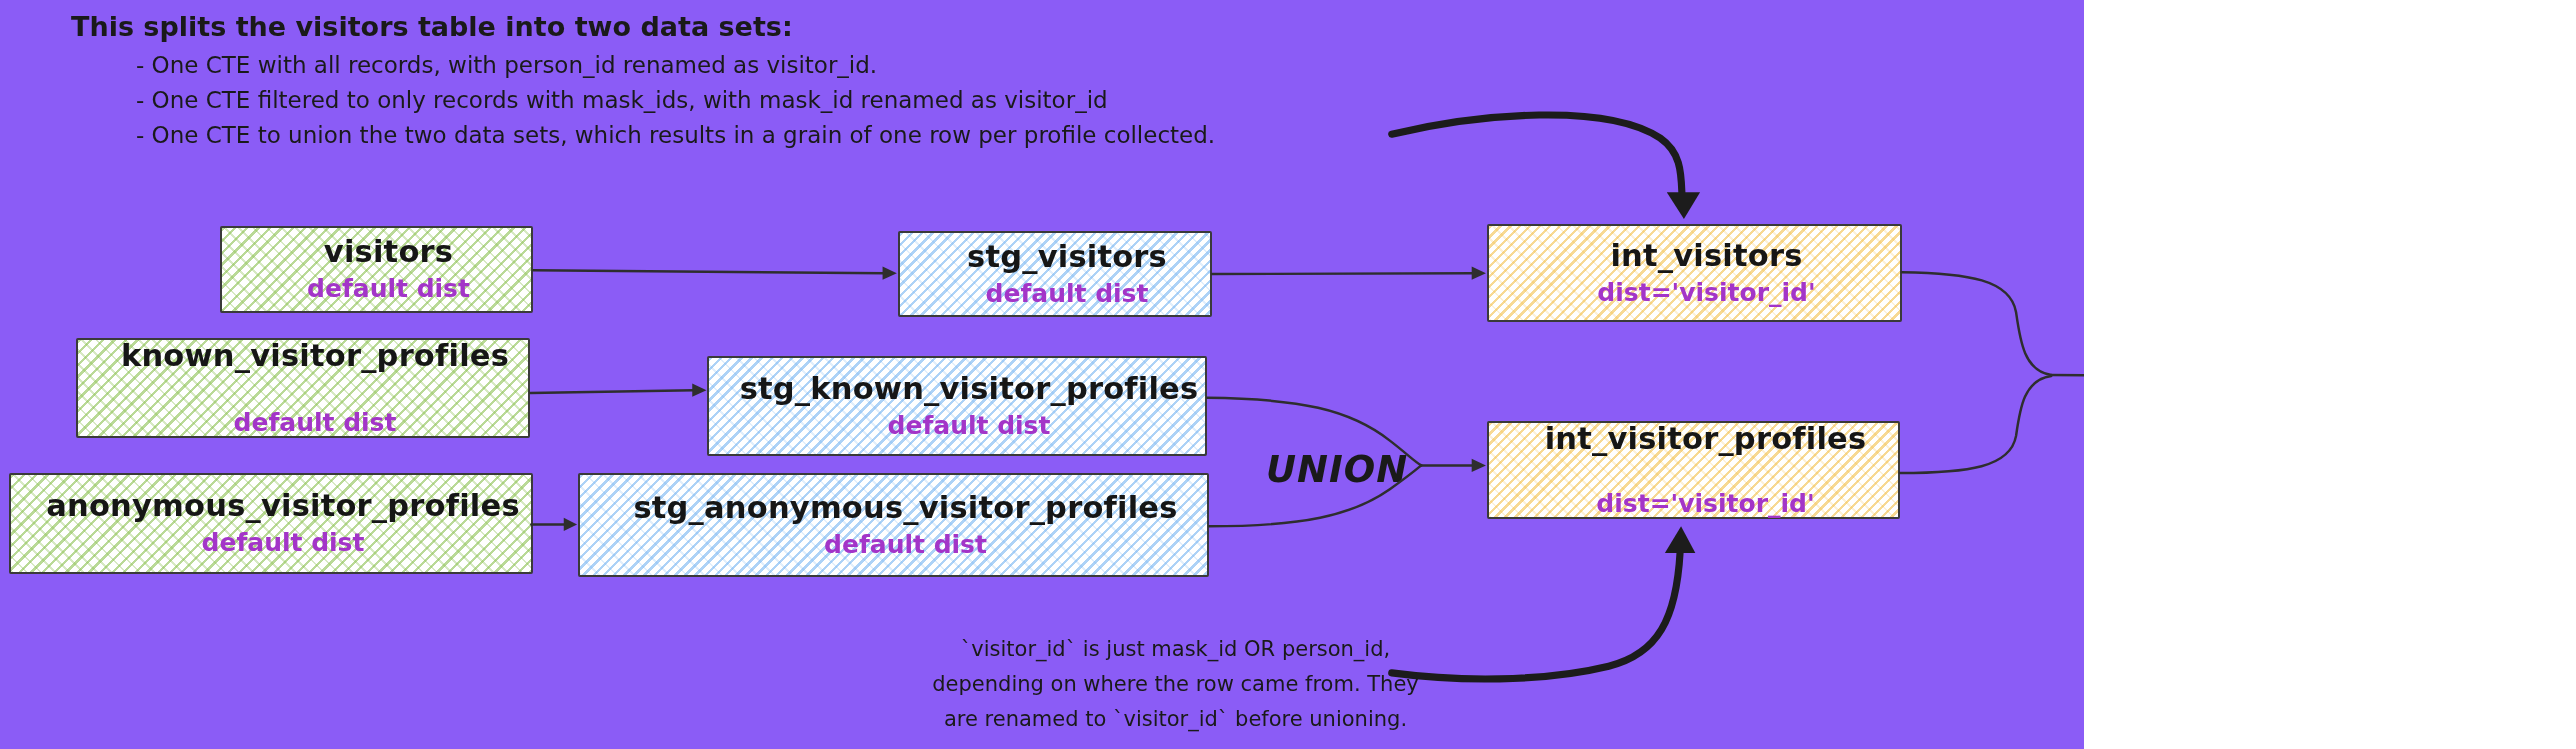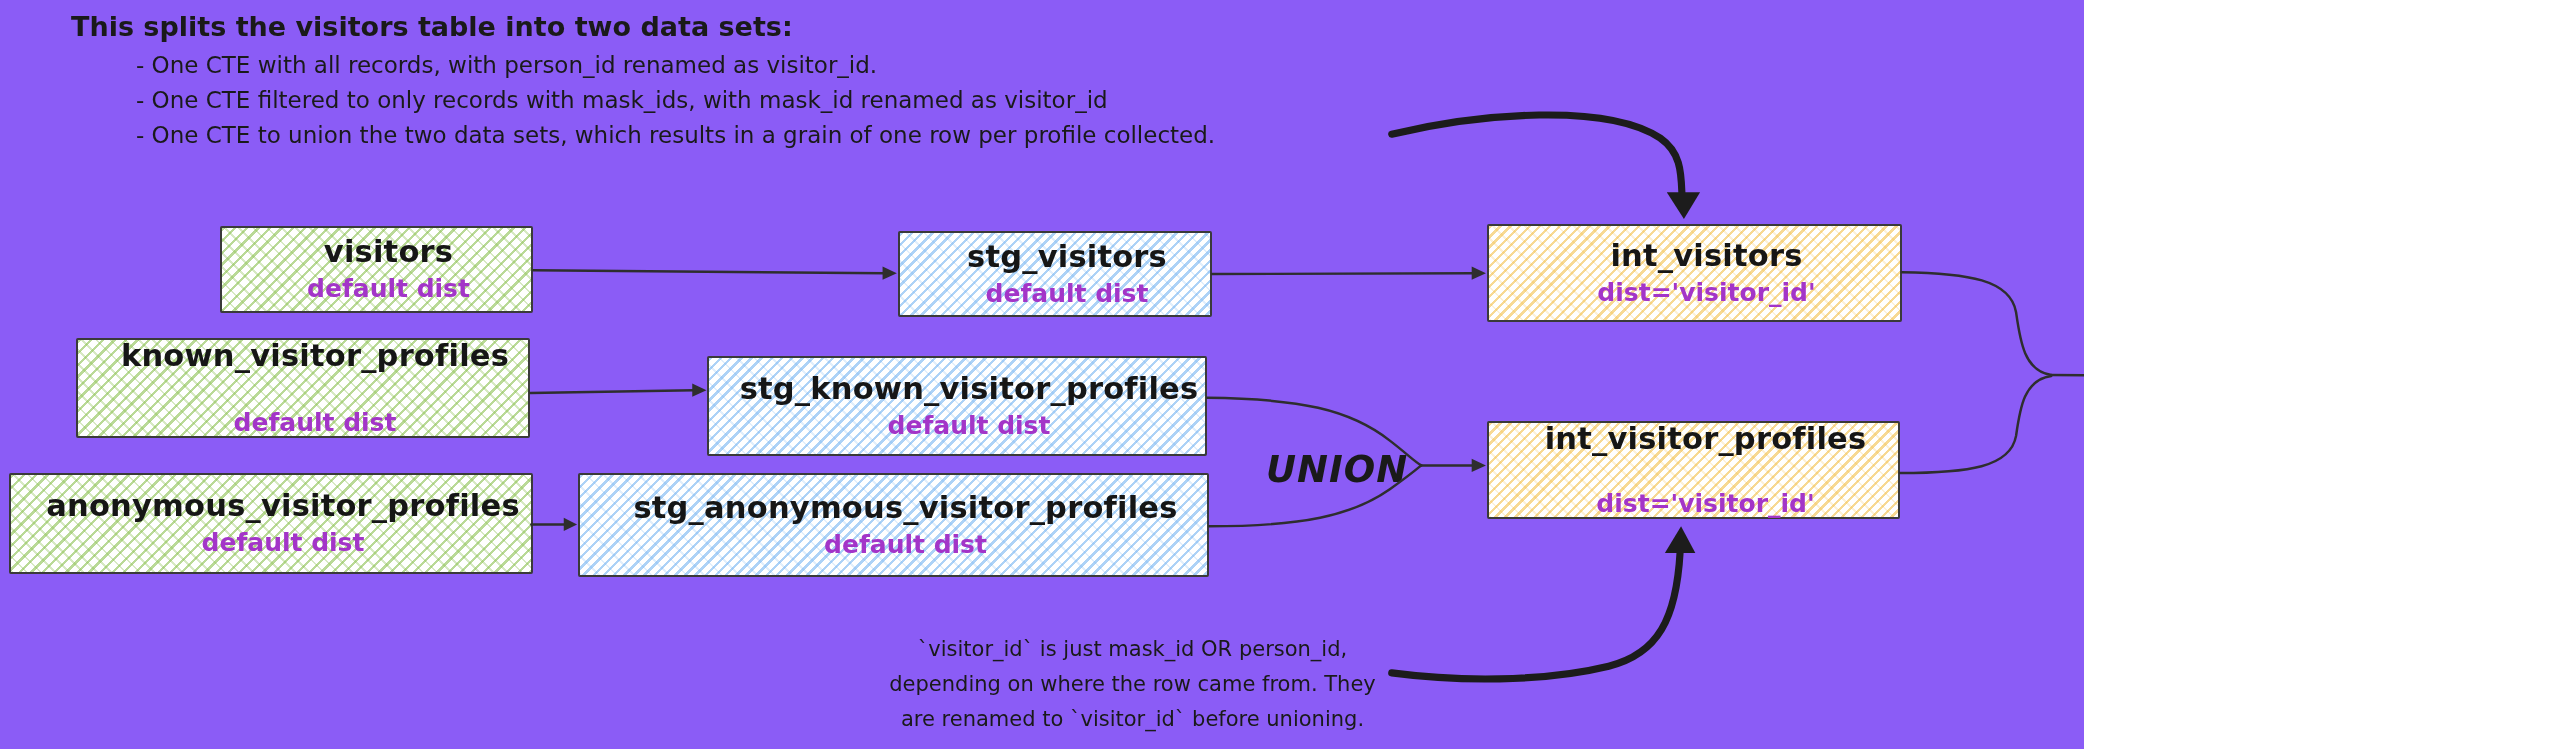--- a/index.html
+++ b/index.html
@@ -26,21 +26,21 @@
   .yellow{background:
     repeating-linear-gradient(135deg, rgba(240,180,41,.50) 0 2.3px, rgba(0,0,0,0) 2.3px 7px),
     repeating-linear-gradient(45deg, rgba(240,180,41,.18) 0 1.9px, rgba(0,0,0,0) 1.9px 11.4px),
     #fff;}
   .orange{background:
     repeating-linear-gradient(135deg, rgba(240,148,90,.50) 0 2.3px, rgba(0,0,0,0) 2.3px 7.4px),
     #fff;}
   
   .note-title{position:absolute;left:71px;top:11.4px;font-size:27px;font-weight:600;white-space:nowrap;}
   .note-bullets{position:absolute;left:136px;top:48px;font-size:23px;font-weight:400;line-height:35px;white-space:nowrap;}
-  .note-bottom{position:absolute;left:885px;top:632px;width:495px;text-align:center;
+  .note-bottom{position:absolute;left:928px;top:632px;width:495px;text-align:center;
     font-size:21px;font-weight:400;line-height:35px;}
   .union-label{position:absolute;left:1266px;top:448px;width:133px;text-align:center;
     font-size:37px;font-weight:600;font-style:italic;letter-spacing:1px;}
   
   svg.edges{position:absolute;left:0;top:0;pointer-events:none;}
   .thin{fill:none;stroke:#2e2e2e;stroke-width:2.6;stroke-linecap:round;}
   .thick{fill:none;stroke:#1c1c1c;stroke-width:7.5;stroke-linecap:round;}
   .head{fill:#2e2e2e;stroke:none;}
   .bighead{fill:#1c1c1c;stroke:none;}
 </style>

